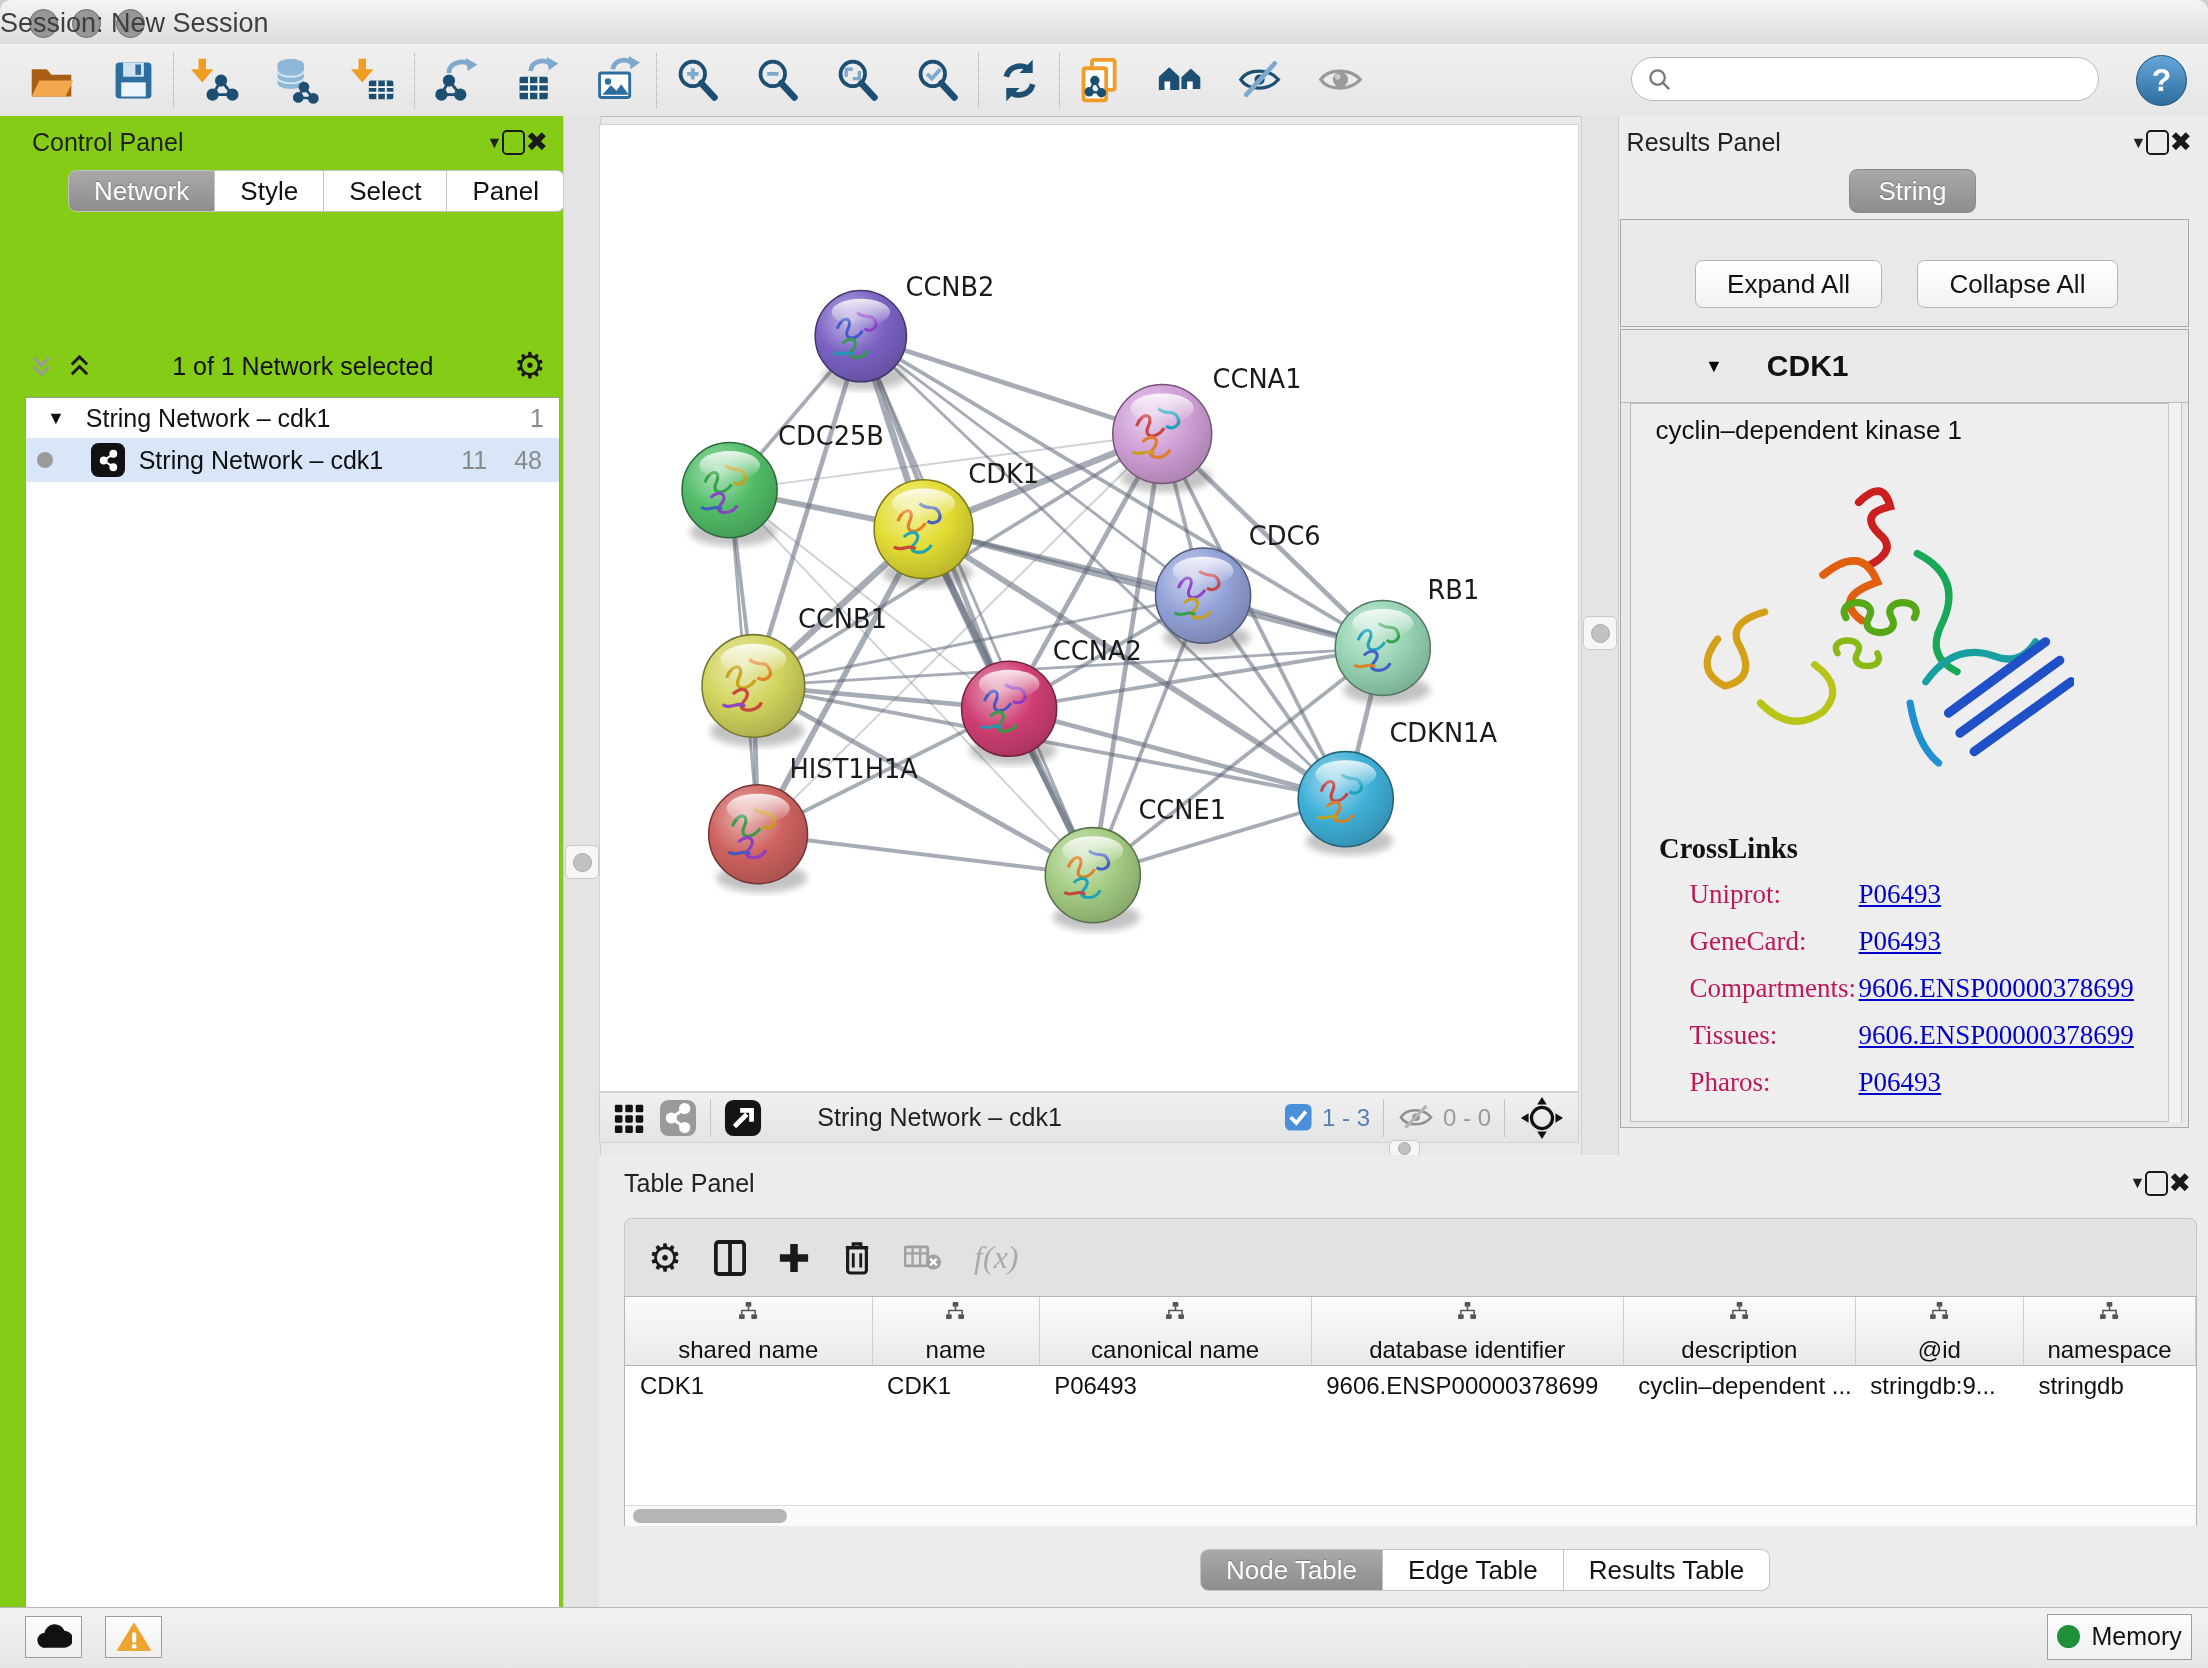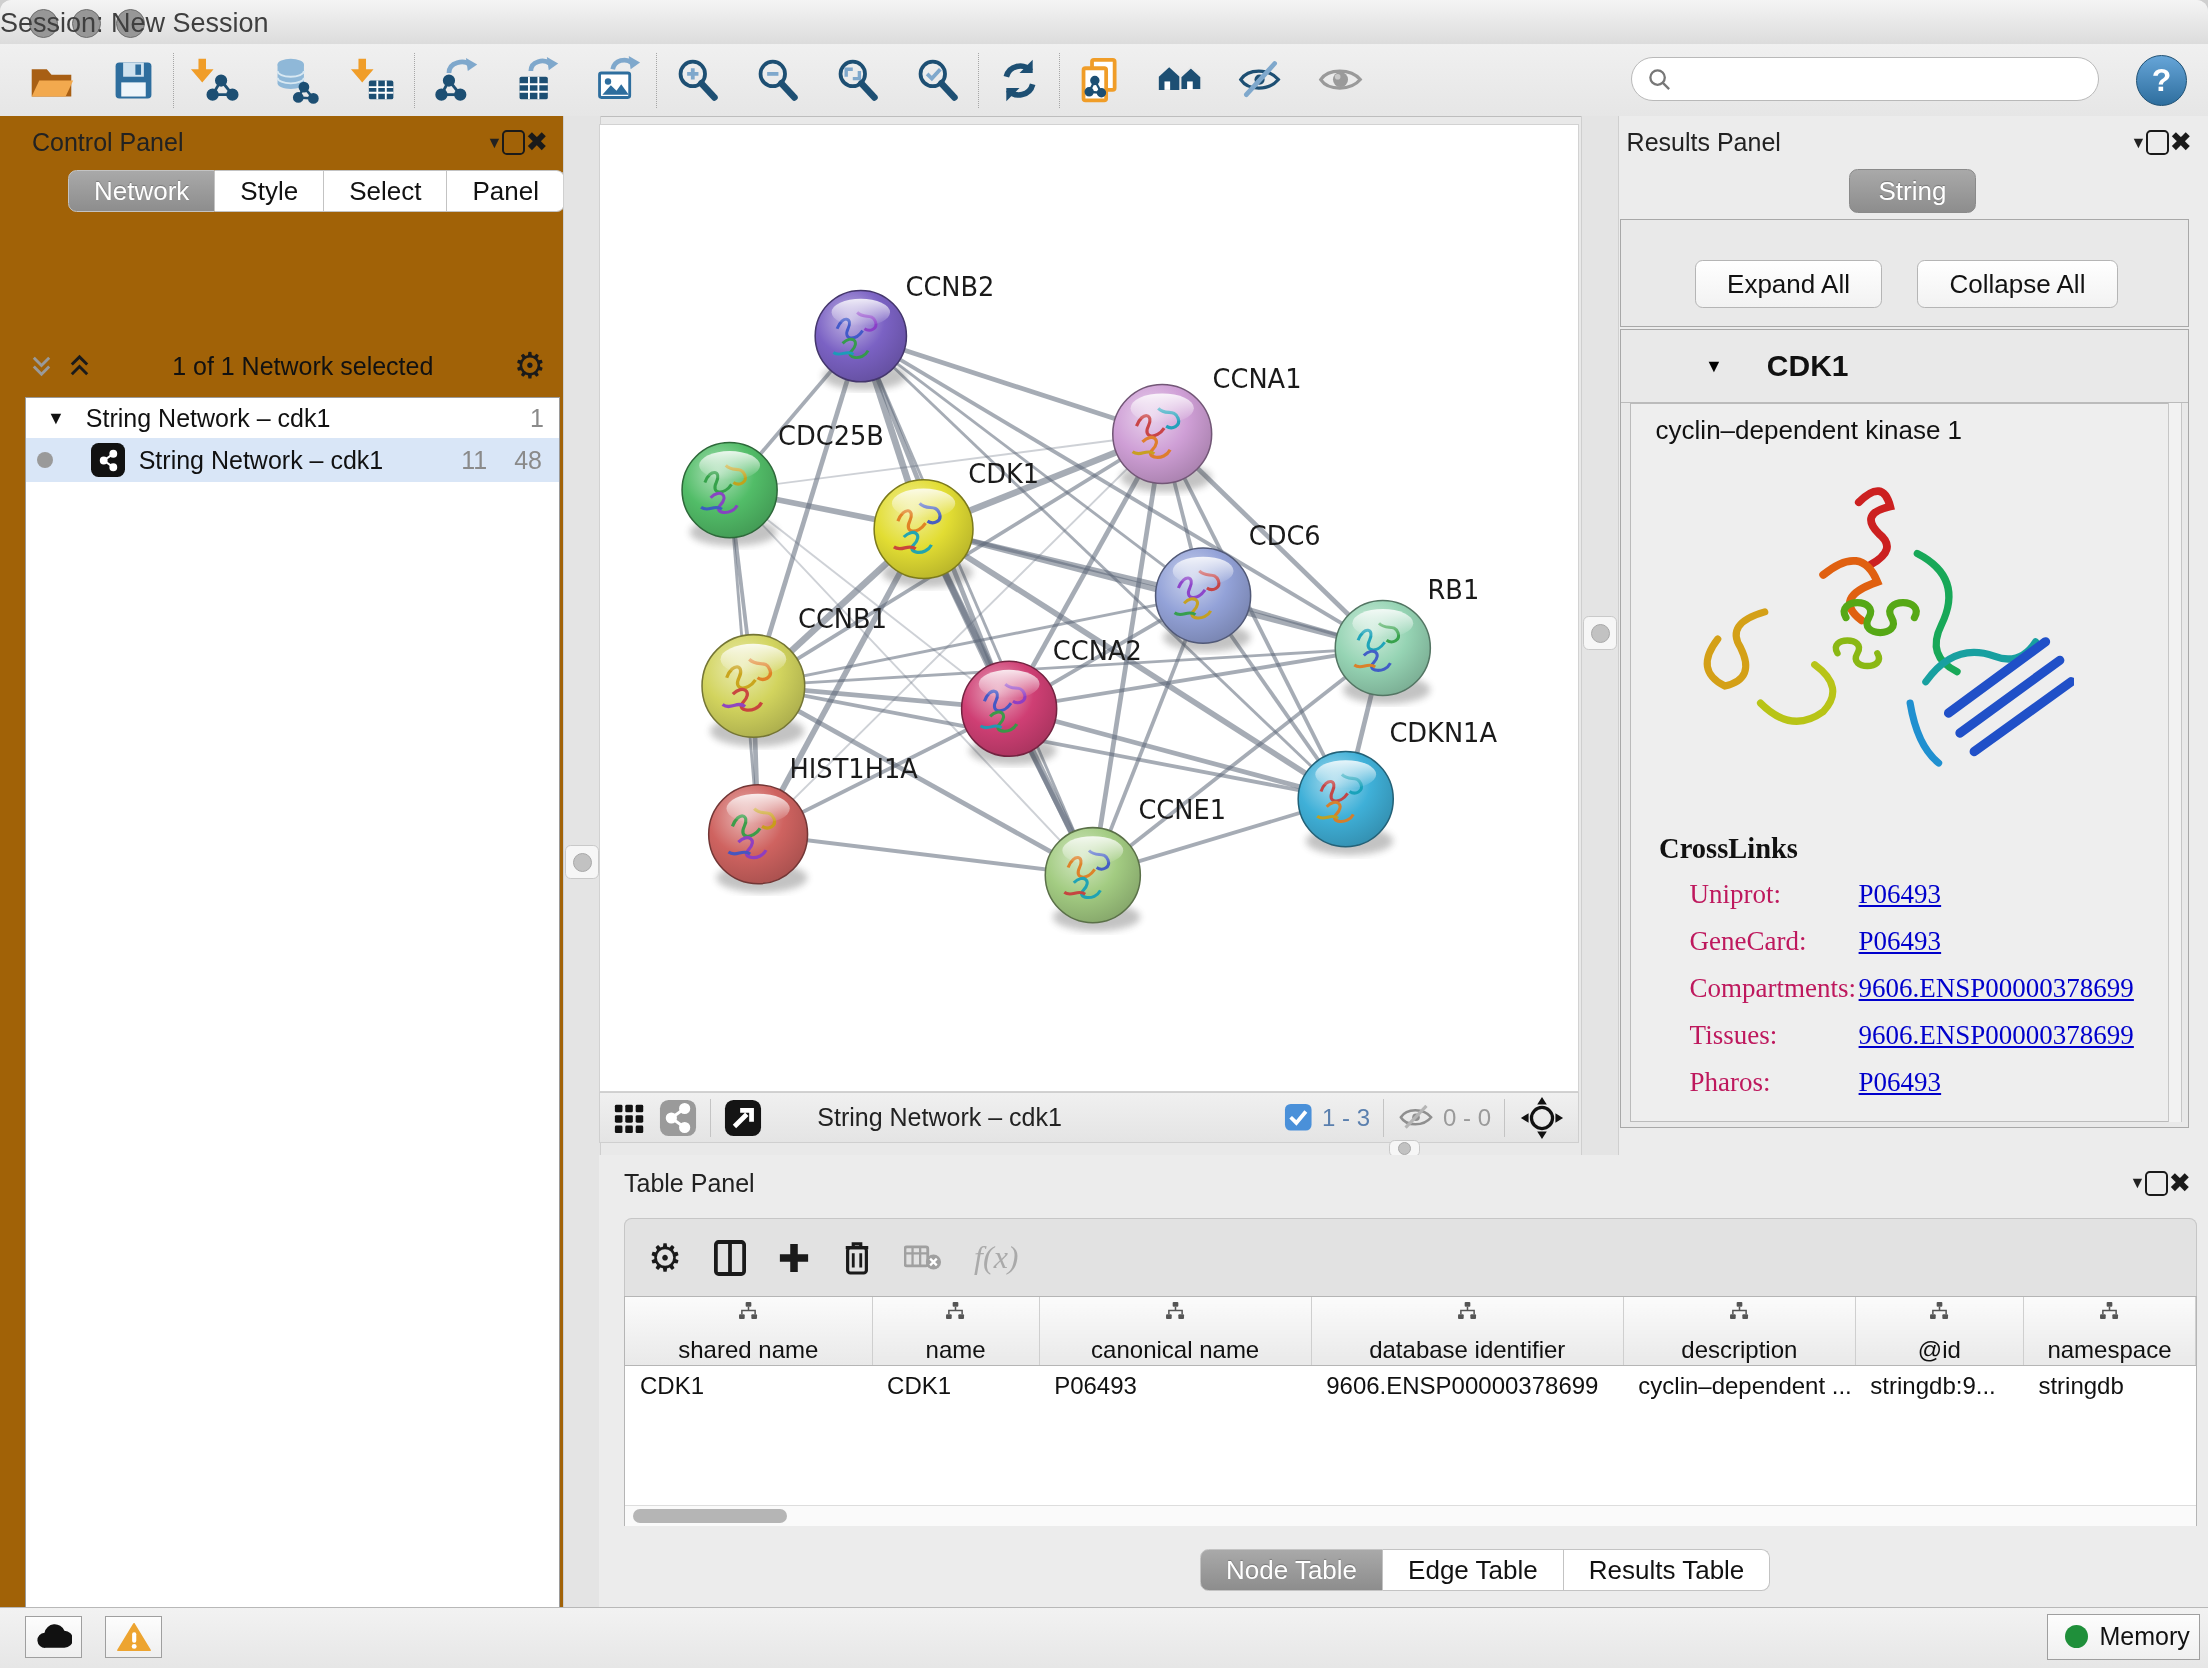--- a/index.html
+++ b/index.html
@@ -20,21 +20,21 @@
   .searchbox input{border:none;outline:none;font-size:23px;width:399px;background:transparent;}
   .helpbtn{position:absolute;left:2136px;top:55px;width:49px;height:49px;border-radius:50%;background:linear-gradient(#66a5d8,#2e6e9e);border:1.9px solid #1d4f73;color:#fff;font-size:32px;font-weight:bold;display:flex;align-items:center;justify-content:center;}
 
   
   .panel-title{font-size:25px;color:#222;}
   .chev{font-size:16px;color:#222;}
   .floatbox{width:19px;height:21px;border:2.9px solid #1a1a1a;border-radius:4.8px;}
   .closex{font-size:27px;color:#1a1a1a;font-weight:bold;line-height:1;}
 
   
-  .cpanel{left:0;top:116px;width:563px;height:1491px;background:#a16207;}
+  .cpanel{left:0;top:116px;width:563px;height:1491px;background:#84cc16;}
   .cp-header{position:absolute;left:0;top:9.5px;width:100%;height:34px;display:flex;align-items:center;}
   .tabs-row{position:absolute;display:flex;}
   .tab{height:42px;display:flex;align-items:center;justify-content:center;font-size:26px;background:#fff;border:1px solid #c3c3c3;border-left:none;color:#111;padding:0 25px;box-sizing:border-box;}
   .tab:first-child{border-left:1px solid #c3c3c3;border-radius:8.6px 0 0 8.6px;}
   .tab:last-child{border-radius:0 8.6px 8.6px 0;}
   .tab.sel{background:linear-gradient(#a9a9a9,#8d8d8d);color:#fff;text-shadow:0 -1px 1px rgba(0,0,0,.25);}
   .cp-sub{position:absolute;left:0;top:228px;width:100%;height:44px;display:flex;align-items:center;}
   .treebox{position:absolute;left:25px;top:281px;width:535px;height:1287px;background:#fff;border:1px solid #9a9a9a;box-sizing:border-box;}
   .trow{height:40px;display:flex;align-items:center;font-size:25px;color:#111;}
   .trow .cnt{color:#8a8a8a;}
@@ -77,21 +77,21 @@
   table.grid td{height:38px;font-size:24px;color:#111;padding-left:15px;overflow:hidden;white-space:nowrap;}
   .hscroll{position:absolute;left:26px;top:350px;width:1571px;height:20px;background:#fafafa;border-top:1px solid #ddd;}
   .hthumb{position:absolute;left:7.6px;top:2.9px;width:154px;height:14.3px;border-radius:7.6px;background:#b5b5b5;}
   .btabs{position:absolute;left:601px;top:394px;display:flex;}
   .gicon{color:#1a1a1a;}
   .fx{font-family:"Liberation Serif","DejaVu Serif",serif;font-style:italic;font-size:32px;color:#aaa;}
 
   
   .statusbar{left:0;top:1607px;width:2208px;height:61px;background:linear-gradient(#f2f2f2,#e6e6e6);border-top:1px solid #b8b8b8;}
   .sb-btn{position:absolute;top:7.6px;width:55px;height:40px;background:linear-gradient(#fdfdfd,#efefef);border:1.9px solid #9f9f9f;display:flex;align-items:center;justify-content:center;}
-  .membtn{position:absolute;left:2047px;top:5.7px;width:143px;height:44px;background:linear-gradient(#fdfdfd,#f0f0f0);border:1.9px solid #9f9f9f;display:flex;align-items:center;justify-content:center;gap:11.4px;font-size:25px;color:#111;padding-left:8px;}
+  .membtn{position:absolute;left:2047px;top:5.7px;width:143px;height:44px;background:linear-gradient(#fdfdfd,#f0f0f0);border:1.9px solid #9f9f9f;display:flex;align-items:center;justify-content:center;gap:11.4px;font-size:25px;color:#111;}
   .memdot{width:23px;height:23px;border-radius:50%;background:#1f8f3a;}
 </style>
 </head>
 <body>
 
 <div id="app">
 
   <div class="abs titlebar">
     <span class="tl-dot" style="left:28.5px"></span>
     <span class="tl-dot" style="left:72px"></span>

